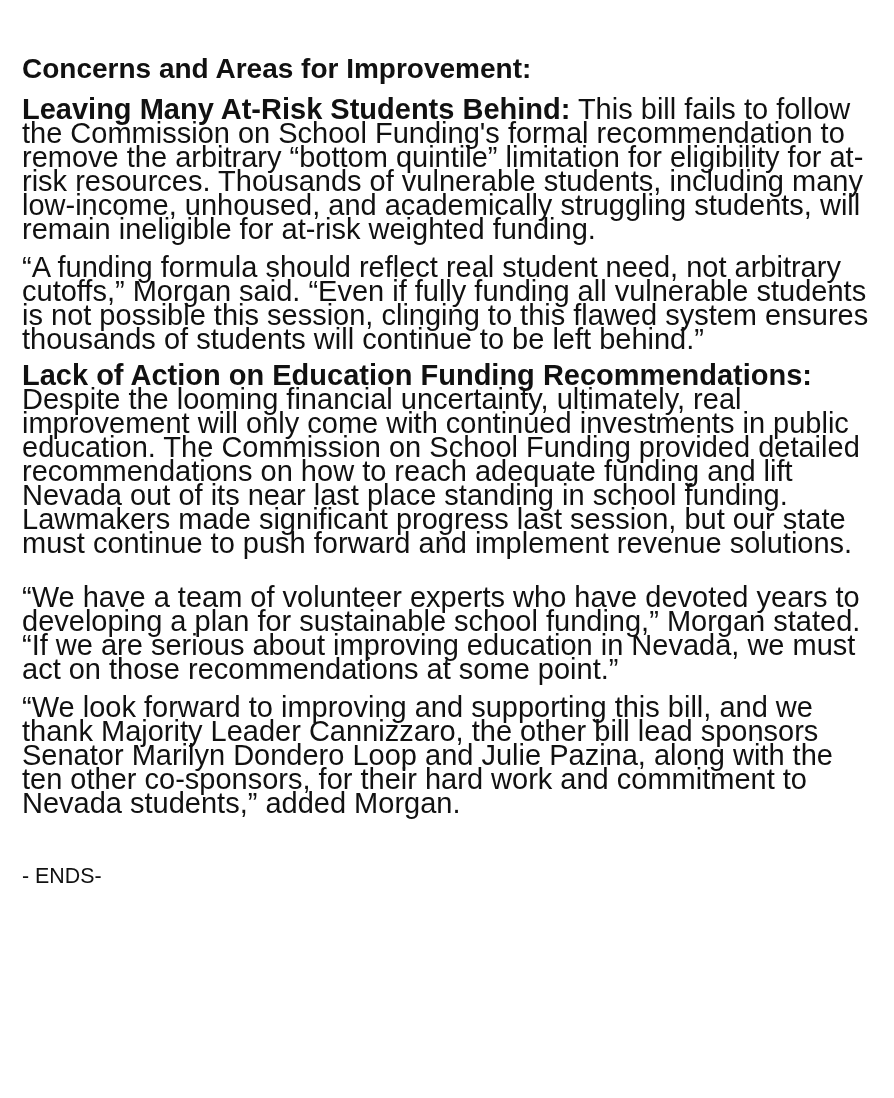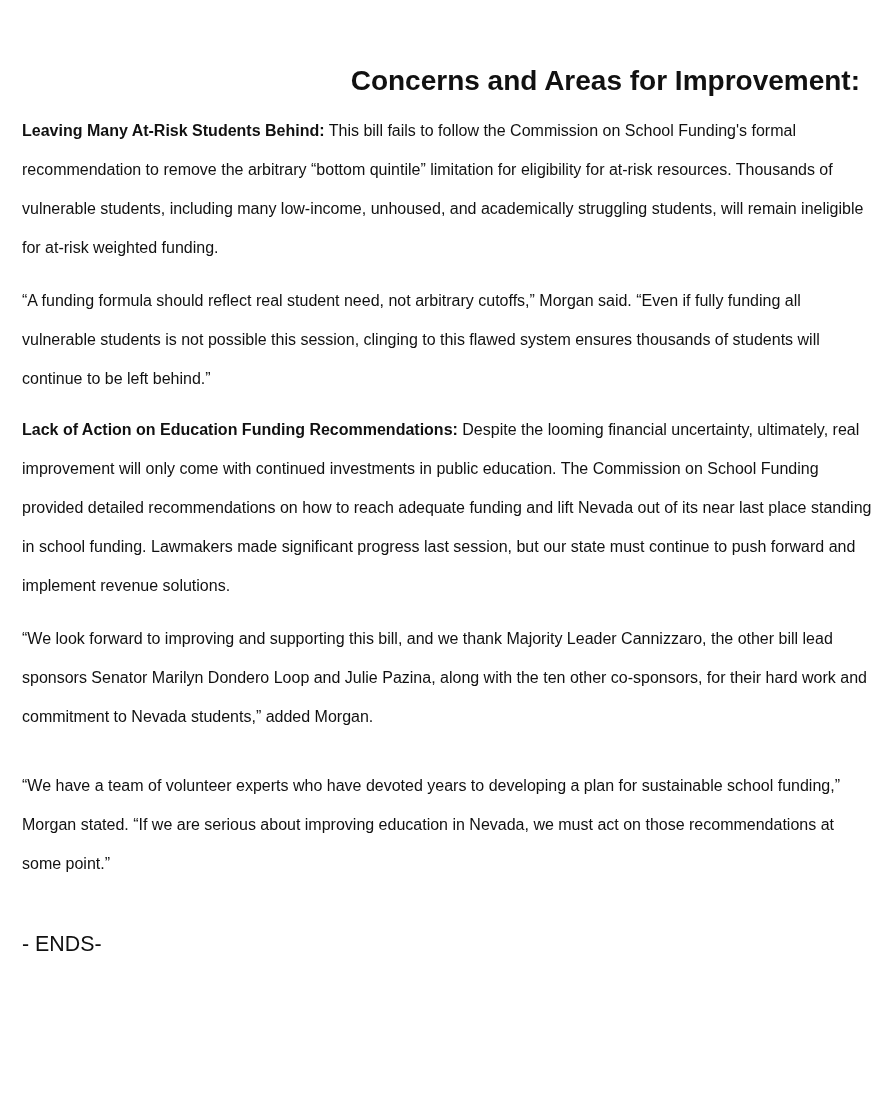--- a/index.html
+++ b/index.html
@@ -14,31 +14,31 @@
       color: #111111;
       font-family: "Liberation Sans", sans-serif;
     }
     .page {
       position: relative;
       padding: 0 22px;
       box-sizing: border-box;
       width: 894px;
     }
     .title {
-      text-align: right;
+      text-align: left;
       font-weight: bold;
       font-size: 28px;
-      margin: 12px;
+      margin: 0;
       padding-top: 51px;
       line-height: 36px;
       letter-spacing: 0;
     }
     .para {
-      font-size: 16px;
-      line-height: 39px;
+      font-size: 29px;
+      line-height: 24px;
       margin: 0;
     }
     .para b { font-weight: bold; }
     .p1 { margin-top: 10px; }
     .p2 { margin-top: 14px; }
     .p3 { margin-top: 12px; }
     .p4 { margin-top: 30px; }
     .p5 { margin-top: 14px; }
     .ends {
       text-align: left;
@@ -52,18 +52,18 @@
 
 <div class="page">
   <h1 class="title">Concerns and Areas for Improvement:</h1>
 
   <p class="para p1"><b>Leaving Many At-Risk Students Behind:</b><span> This bill fails to follow the Commission on School Funding's formal recommendation to remove the arbitrary “bottom quintile” limitation for eligibility for at-risk resources. Thousands of vulnerable students, including many low-income, unhoused, and academically struggling students, will remain ineligible for at-risk weighted funding.</span></p>
 
   <p class="para p2"><span>“A funding formula should reflect real student need, not arbitrary cutoffs,” Morgan said. “Even if fully funding all vulnerable students is not possible this session, clinging to this flawed system ensures thousands of students will continue to be left behind.”</span></p>
 
   <p class="para p3"><b>Lack of Action on Education Funding Recommendations:</b><span> Despite the looming financial uncertainty, ultimately, real improvement will only come with continued investments in public education. The Commission on School Funding provided detailed recommendations on how to reach adequate funding and lift Nevada out of its near last place standing in school funding. Lawmakers made significant progress last session, but our state must continue to push forward and implement revenue solutions.</span></p>
 
+  <p class="para p4"><span>“We have a team of volunteer experts who have devoted years to developing a plan for sustainable school funding,” Morgan stated. “If we are serious about improving education in Nevada, we must act on those recommendations at some point.”</span></p>
+
   <p class="para p5"><span>“We look forward to improving and supporting this bill, and we thank Majority Leader Cannizzaro, the other bill lead sponsors Senator Marilyn Dondero Loop and Julie Pazina, along with the ten other co-sponsors, for their hard work and commitment to Nevada students,” added Morgan.</span></p>
-
-  <p class="para p4"><span>“We have a team of volunteer experts who have devoted years to developing a plan for sustainable school funding,” Morgan stated. “If we are serious about improving education in Nevada, we must act on those recommendations at some point.”</span></p>
 
   <div class="ends">- ENDS-</div>
 </div>
 
 </body></html>

